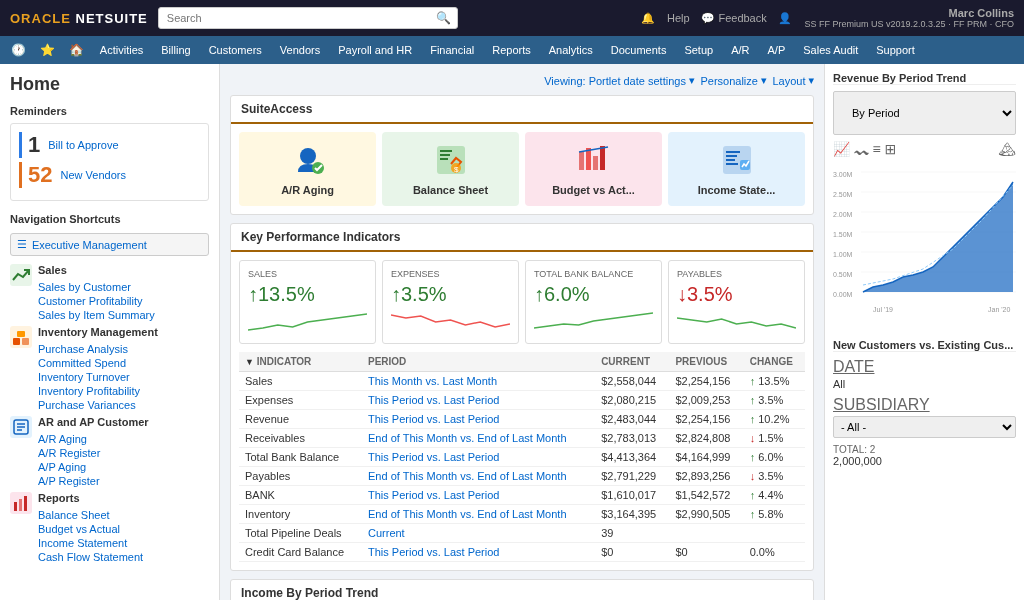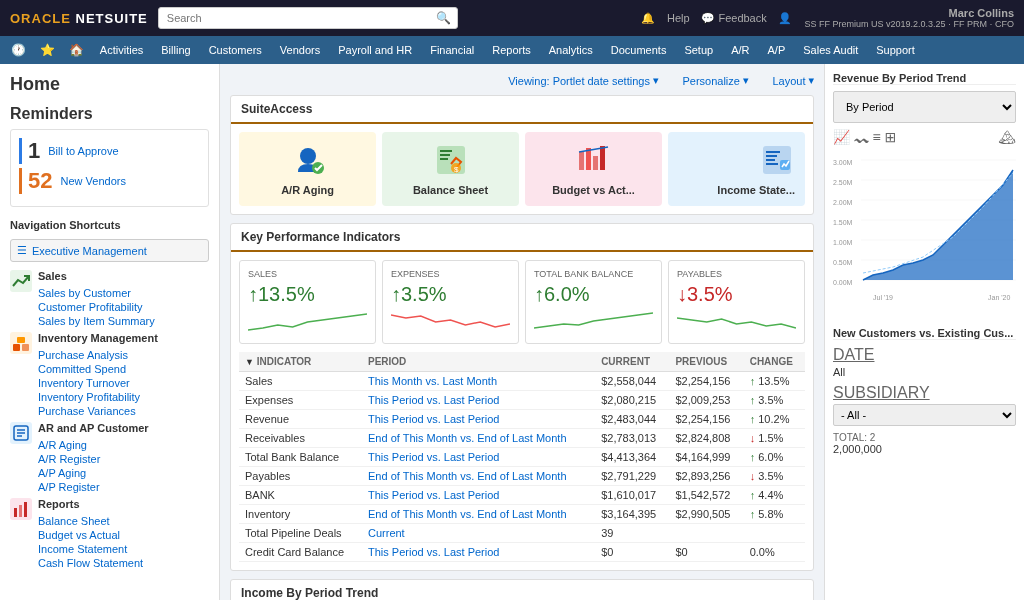--- a/index.html
+++ b/index.html
@@ -24,21 +24,21 @@
     #nav-bar .nav-item { color: white; padding: 4px 8px; cursor: pointer; font-size: 11px; white-space: nowrap; }
 
     
     #content { display: flex; height: calc(600px - 64px); overflow: hidden; }
 
     
     #sidebar { width: 220px; background: white; border-right: 1px solid #ddd; overflow-y: auto; padding: 10px; flex-shrink: 0; }
     #page-title { font-size: 18px; font-weight: bold; color: #333; margin-bottom: 10px; }
 
     .sidebar-section { margin-bottom: 12px; }
-    .sidebar-section-title { font-weight: bold; font-size: 16px; color: #333; margin-bottom: 6px; }
+    .sidebar-section-title { font-weight: bold; font-size: 11px; color: #333; margin-bottom: 6px; }
     .reminder-box { border: 1px solid #e0e0e0; border-radius: 3px; padding: 8px; margin-bottom: 10px; }
     .reminder-item { display: flex; align-items: center; gap: 8px; margin-bottom: 4px; }
     .reminder-num { font-size: 22px; font-weight: bold; color: #333; }
     .reminder-num.orange { color: #e07020; }
     .reminder-label { font-size: 11px; color: #0066cc; cursor: pointer; }
     .reminder-border-blue { border-left: 3px solid #2c7be5; padding-left: 6px; }
     .reminder-border-orange { border-left: 3px solid #e07020; padding-left: 6px; }
 
     .nav-shortcuts-title { font-size: 11px; font-weight: bold; color: #333; margin-bottom: 8px; }
     .exec-mgmt { display: flex; align-items: center; gap: 5px; color: #0066cc; cursor: pointer; font-size: 11px; margin-bottom: 8px; padding: 4px 6px; border: 1px solid #ccc; border-radius: 3px; background: #f5f5f5; }
@@ -46,34 +46,34 @@
     .shortcut-item { font-size: 11px; color: #0066cc; cursor: pointer; padding: 1px 0; padding-left: 30px; display: block; }
 
     .shortcut-with-icon { display: flex; align-items: flex-start; gap: 6px; margin-bottom: 4px; }
     .shortcut-icon { width: 22px; height: 22px; flex-shrink: 0; }
     .shortcut-links { display: flex; flex-direction: column; }
 
     
     #main { flex: 1; overflow-y: auto; padding: 10px; background: #f0f3f7; }
 
     
-    #viewing-bar { display: flex; justify-content: flex-end; align-items: center; gap: 24px; margin-bottom: 8px; font-size: 11px; color: #555; }
+    #viewing-bar { display: flex; justify-content: flex-end; align-items: center; gap: 6px; margin-bottom: 8px; font-size: 11px; color: #555; }
     .viewing-link { color: #0066cc; cursor: pointer; display: flex; align-items: center; gap: 3px; }
 
     
     .portlet { background: white; border: 1px solid #ddd; border-radius: 3px; margin-bottom: 8px; }
     .portlet-header { padding: 6px 10px; font-weight: bold; font-size: 12px; border-bottom: 2px solid #a16207; color: #333; }
     .portlet-body { padding: 8px; }
 
     .suite-access-grid { display: grid; grid-template-columns: repeat(4, 1fr); gap: 6px; }
     .suite-card { border-radius: 4px; padding: 10px; text-align: center; cursor: pointer; min-height: 70px; display: flex; flex-direction: column; align-items: center; justify-content: center; gap: 6px; }
     .suite-card.yellow { background: #fff8e1; }
     .suite-card.green { background: #e8f5e9; }
     .suite-card.pink { background: #fce4ec; }
-    .suite-card.blue { background: #e3f2fd; align-items: flex-end; }
+    .suite-card.blue { background: #e3f2fd; }
     .suite-card-title { font-size: 11px; font-weight: bold; color: #333; }
 
     
     .kpi-grid { display: grid; grid-template-columns: repeat(4, 1fr); gap: 6px; margin-bottom: 8px; }
     .kpi-card { border: 1px solid #ddd; border-radius: 3px; background: white; padding: 8px; }
     .kpi-label { font-size: 9px; color: #666; text-transform: uppercase; margin-bottom: 4px; }
     .kpi-value { font-size: 20px; font-weight: normal; color: #333; }
     .kpi-value.green { color: #2e7d32; }
     .kpi-value.red { color: #c62828; }
     .kpi-arrow-up { color: #2e7d32; }
@@ -86,21 +86,21 @@
     .kpi-table td { padding: 3px 6px; border-bottom: 1px solid #f0f0f0; }
     .link-text { color: #0066cc; cursor: pointer; }
     .arrow-up { color: #2e7d32; }
     .arrow-down { color: #c62828; }
     .sort-icon { color: #333; font-size: 9px; }
 
     
     #right-panel { width: 200px; background: white; border-left: 1px solid #ddd; padding: 8px; overflow-y: auto; flex-shrink: 0; }
     .panel-section { margin-bottom: 12px; }
     .panel-title { font-weight: bold; font-size: 11px; color: #333; margin-bottom: 6px; border-bottom: 1px solid #eee; padding-bottom: 0; }
-    .period-select { width: 100%; padding: 8px; border: 1px solid #ccc; border-radius: 2px; font-size: 11px; margin-bottom: 6px; }
+    .period-select { width: 100%; padding: 14px; border: 1px solid #ccc; border-radius: 2px; font-size: 11px; margin-bottom: 6px; }
     .chart-controls { display: flex; gap: 4px; margin-bottom: 6px; font-size: 14px; color: #666; }
     .chart-area { height: 160px; position: relative; overflow: hidden; }
 
     .new-cust-section { margin-top: 8px; }
     .field-label { font-size: 16px; color: #666; text-transform: uppercase; margin-bottom: 2px; margin-top: 6px; text-decoration: underline; }
     .field-value { font-size: 11px; color: #333; }
     .total-label { font-size: 10px; color: #666; text-transform: uppercase; }
 
     .sub-select { width: 100%; padding: 3px; border: 1px solid #ccc; border-radius: 2px; font-size: 11px; }
 

